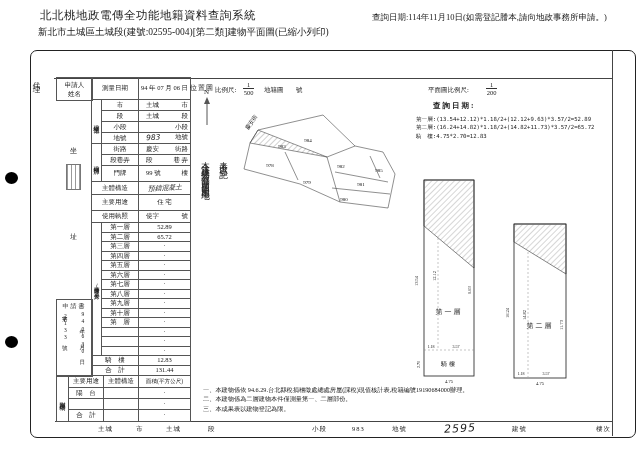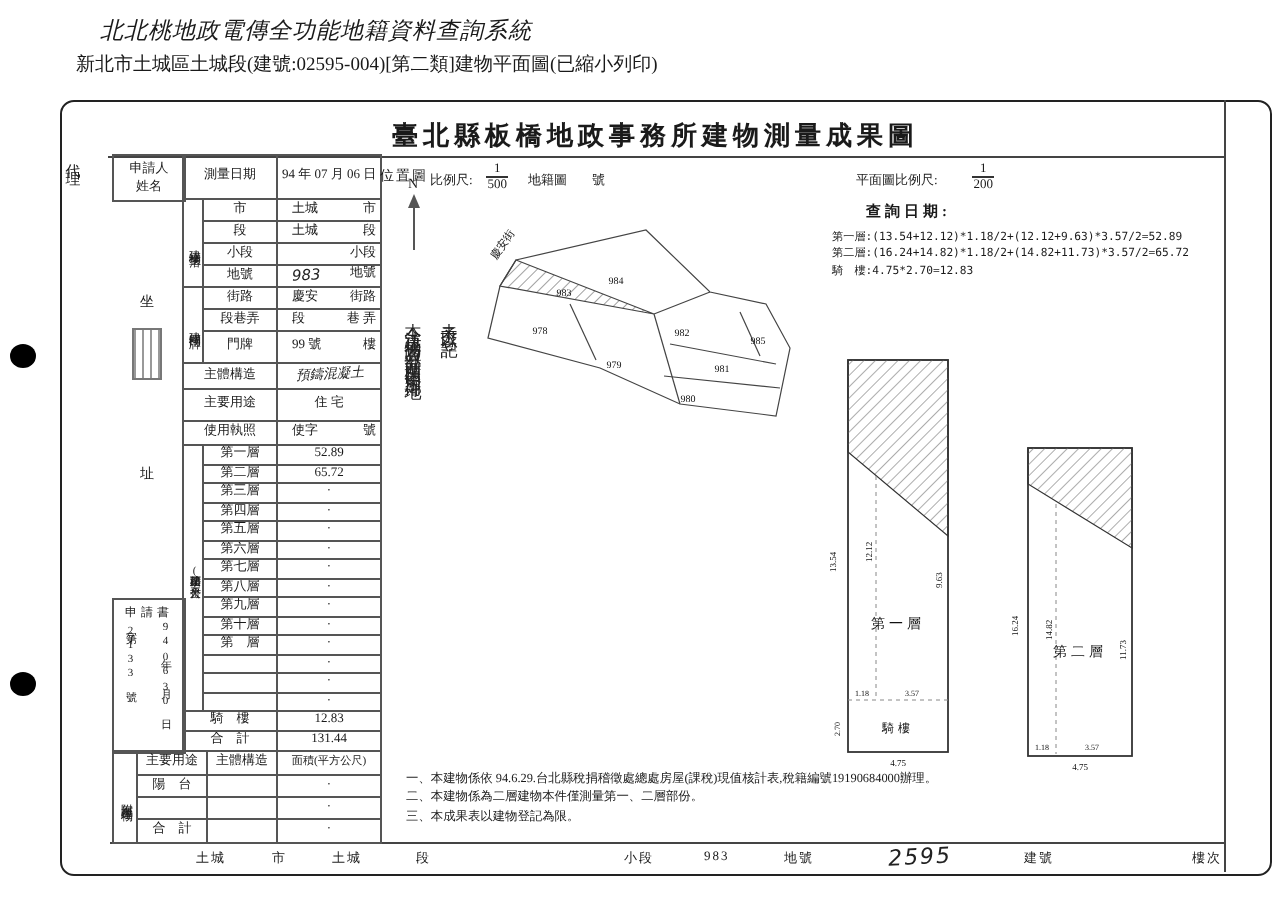--- a/index.html
+++ b/index.html
@@ -1,19 +1,19 @@
 <!DOCTYPE html>
 <html><head>
 <meta charset="utf-8">
 <style>
   html,body{margin:0;padding:0;background:#fff;}
   body{width:640px;height:453px;font-family:"Liberation Serif",serif;color:#1a1a1a;}
   #page{position:relative;width:640px;height:453px;overflow:hidden;background:#fff;}
   .abs{position:absolute;}
-  .hd1{left:50px;top:8px;font-size:11.5px;letter-spacing:.5px;font-style:italic;}
+  .hd1{left:40px;top:8px;font-size:11.5px;letter-spacing:.5px;}
   .qd{left:372px;top:12px;font-size:8.5px;}
   .hd2{left:38px;top:26px;font-size:9.5px;}
   .docbox{left:30px;top:50px;width:604px;height:386px;border:1.5px solid #222;border-radius:7px;}
   .ln{background:#444;}
   .title{left:196px;top:59px;font-size:13px;font-weight:bold;letter-spacing:2.5px;}
   .vert,.vtx{writing-mode:vertical-rl;text-orientation:upright;}
   .agent{left:31px;top:76px;font-size:7.5px;letter-spacing:4px;}
   .hole{width:13px;height:12px;background:#000;border-radius:50%;}
   .appl{left:56px;top:77px;width:35px;height:22px;border:1px solid #555;display:flex;align-items:center;justify-content:center;font-size:6.5px;white-space:pre-line;text-align:center;line-height:1.4;}
   .sc{font-size:7px;}
@@ -41,31 +41,31 @@
   .notes{font-size:6.2px;line-height:9.4px;white-space:nowrap;}
   .bs{font-size:6.5px;letter-spacing:1px;}
   svg text{font-family:"Liberation Serif",serif;fill:#111;}
 </style>
 </head>
 <body>
 
 <div id="page">
 
   <div class="abs hd1">北北桃地政電傳全功能地籍資料查詢系統</div>
+  <div class="abs qd">查詢日期:114年11月10日(如需登記謄本,請向地政事務所申請。)</div>
   <div class="abs hd2">新北市土城區土城段(建號:02595-004)[第二類]建物平面圖(已縮小列印)</div>
 
   <div class="abs hole" style="left:5px;top:172px;"></div>
   <div class="abs hole" style="left:5px;top:336px;"></div>
 
   <div class="abs docbox"></div>
   <div class="abs ln" style="left:612px;top:50px;width:1px;height:386px;"></div>
   <div class="abs ln" style="left:54px;top:78px;width:558px;height:1px;"></div>
   <div class="abs ln" style="left:55px;top:421px;width:557px;height:1px;"></div>
 
-  <div class="abs title">臺北縣板橋地政事務所建物測量成果圖</div>
   <div class="abs vert agent">代理</div>
 
   <div class="abs appl">申請人
 姓名</div>
   <div class="abs sc" style="left:70px;top:146px;">坐</div>
   <div class="abs hatchbox"></div>
   <div class="abs sc" style="left:70px;top:232px;">址</div>
 
   <table class="abs ft">
     <colgroup>

